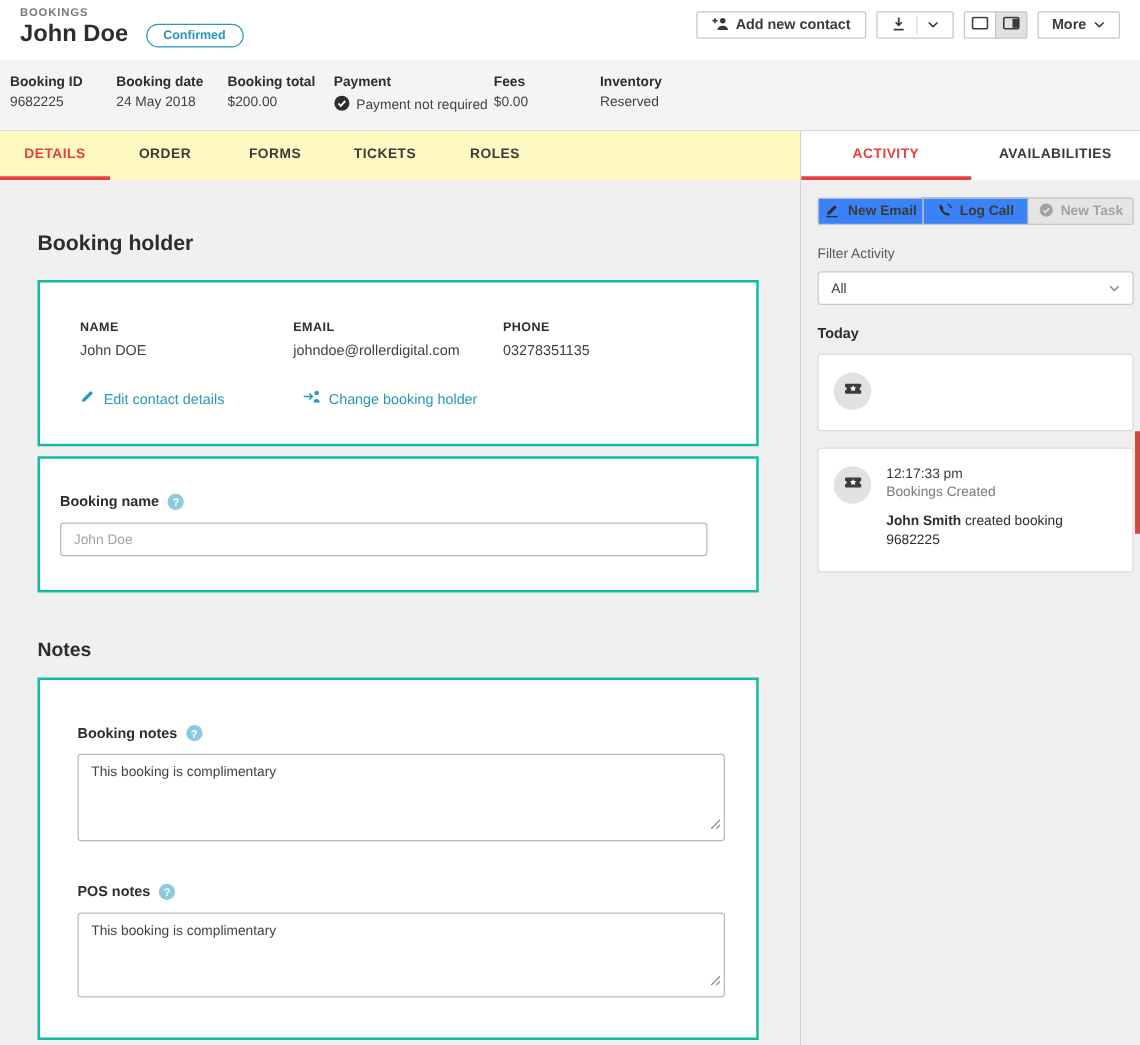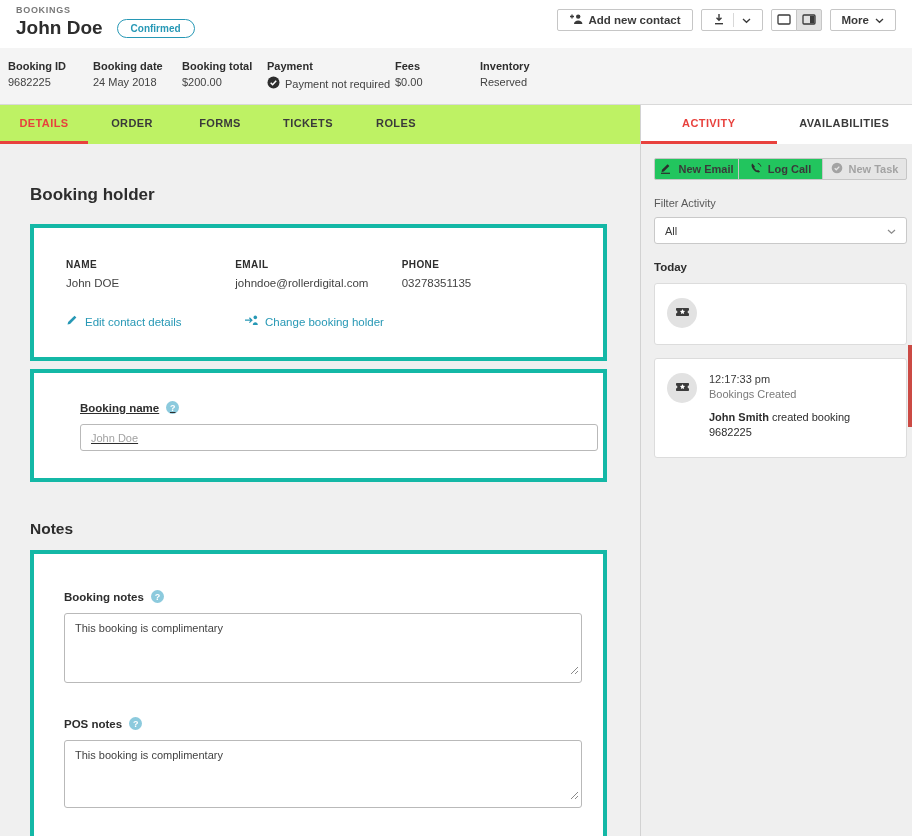--- a/index.html
+++ b/index.html
@@ -32,38 +32,38 @@
     display:flex; padding:12px 0 0 8px; }
   .sum-col { flex:0 0 auto; }
   .sum-col:nth-child(1){ width:85px; } .sum-col:nth-child(2){ width:89px; }
   .sum-col:nth-child(3){ width:85px; } .sum-col:nth-child(4){ width:128px; }
   .sum-col:nth-child(5){ width:85px; }
   .sum-label { font-size:11px; font-weight:bold; color:#2d2d2d; }
   .sum-value { font-size:11px; color:#424242; margin-top:4px; display:flex; align-items:center; gap:5px; }
   
   .content-row { display:flex; height:731px; }
   .main { width:641px; border-right:1px solid #d2d2d2; display:flex; flex-direction:column; }
-  .main-tabs { height:39px; background:#bef264; display:flex; }
+  .main-tabs { height:39px; background:#fef9c3; display:flex; }
   .tab { width:88px; display:flex; align-items:center; justify-content:center; font-size:11px;
     font-weight:bold; letter-spacing:.4px; color:#3a3a3a; border-bottom:3px solid transparent; cursor:pointer; }
   .tab.active { color:#e8413d; border-bottom-color:#e8413d; }
   .main-body { flex:1; background:#f0f0f0; padding:0 33px 0 30px; overflow:hidden; }
   .section-heading { font-size:17px; font-weight:bold; color:#2d2d2d; margin:41px 0 19px; }
   .section-heading.small { font-size:15.5px; margin:38px 0 12px; }
-  .card { background:#fff; border:4px solid #14b8a6; }
+  .card { background:#fff; border:2px solid #14b8a6; }
   .holder-card { padding:31px 32px 27px; }
   .fields-row { display:flex; }
   .field-col { width:178px; } .field-col:nth-child(2){ width:175px; }
   .field-label { font-size:10px; font-weight:bold; letter-spacing:.4px; color:#2d2d2d; }
   .field-value { font-size:11.5px; color:#424242; margin-top:7px; }
   .links-row { display:flex; margin-top:23px; }
   .link-wrap { width:178px; } .link-wrap:nth-child(2){ width:175px; }
   .link { color:#2798b5; font-size:11.5px; display:inline-flex; align-items:flex-end; gap:7px;
     cursor:pointer; text-decoration:none; }
-  .name-card { margin-top:8px; padding:28px 46px 27px;text-decoration:underline; }
+  .name-card { margin-top:8px; padding:28px 16px 27px; }
   .input-label { font-size:11.5px; font-weight:bold; color:#2d2d2d; display:flex; align-items:center; gap:7px; }
   .help-icon { width:13px; height:13px; border-radius:50%; background:#8ccadd; color:#fff;
     font-size:9px; font-weight:bold; display:inline-flex; align-items:center; justify-content:center; }
   .text-input { margin-top:10px; width:518px; height:27px; border:1px solid #b9b9b9; border-radius:3px;
     font-size:11px; padding:0 10px; color:#424242; font-family:"Liberation Sans",sans-serif; display:block; }
   .text-input::placeholder { color:#a2a2a2; }
   .notes-card { padding:36px 30px 32px; margin-bottom:40px; }
   .ta-wrap { position:relative; width:518px; margin-top:10px; }
   .note-area { width:518px; border:1px solid #b9b9b9; border-radius:3px; font-size:11px;
     padding:8px 10px; color:#424242; resize:none; font-family:"Liberation Sans",sans-serif; display:block; }
@@ -71,21 +71,21 @@
   .resize-grip { position:absolute; right:3px; bottom:4px; pointer-events:none; }
   .pos-label { margin-top:34px; }
   
   .panel { width:271px; display:flex; flex-direction:column; }
   .panel-tabs { height:39px; background:#fff; display:flex; }
   .panel-tab { flex:1; display:flex; align-items:center; justify-content:center; font-size:11px;
     font-weight:bold; letter-spacing:.4px; color:#3a3a3a; border-bottom:3px solid transparent; cursor:pointer; }
   .panel-tab.active { color:#e8413d; border-bottom-color:#e8413d; }
   .panel-body { flex:1; background:#efefef; padding:14px 5px 0 13px; position:relative; }
   .action-group { display:flex; }
-  .action-btn { flex:1; height:22px; background:#22c55e; border:1px solid #c6c6c6; display:flex;
+  .action-btn { flex:1; height:22px; background:#3b82f6; border:1px solid #c6c6c6; display:flex;
     align-items:center; justify-content:center; gap:6px; font-size:11px; font-weight:bold;
     color:#3a3a3a; cursor:pointer; }
   .action-btn + .action-btn { margin-left:-1px; }
   .action-btn:first-child { border-radius:2px 0 0 2px; }
   .action-btn:last-child { border-radius:0 2px 2px 0; }
   .action-btn.disabled { background:#e5e5e5; color:#a3a3a3; cursor:default; }
   .filter-label { font-size:11px; color:#595959; margin-top:17px; }
   .select { margin-top:8px; height:27px; background:#fff; border:1px solid #c9c9c9; border-radius:3px;
     display:flex; align-items:center; justify-content:space-between; padding:0 10px; font-size:11px;
     color:#3a3a3a; cursor:pointer; }

